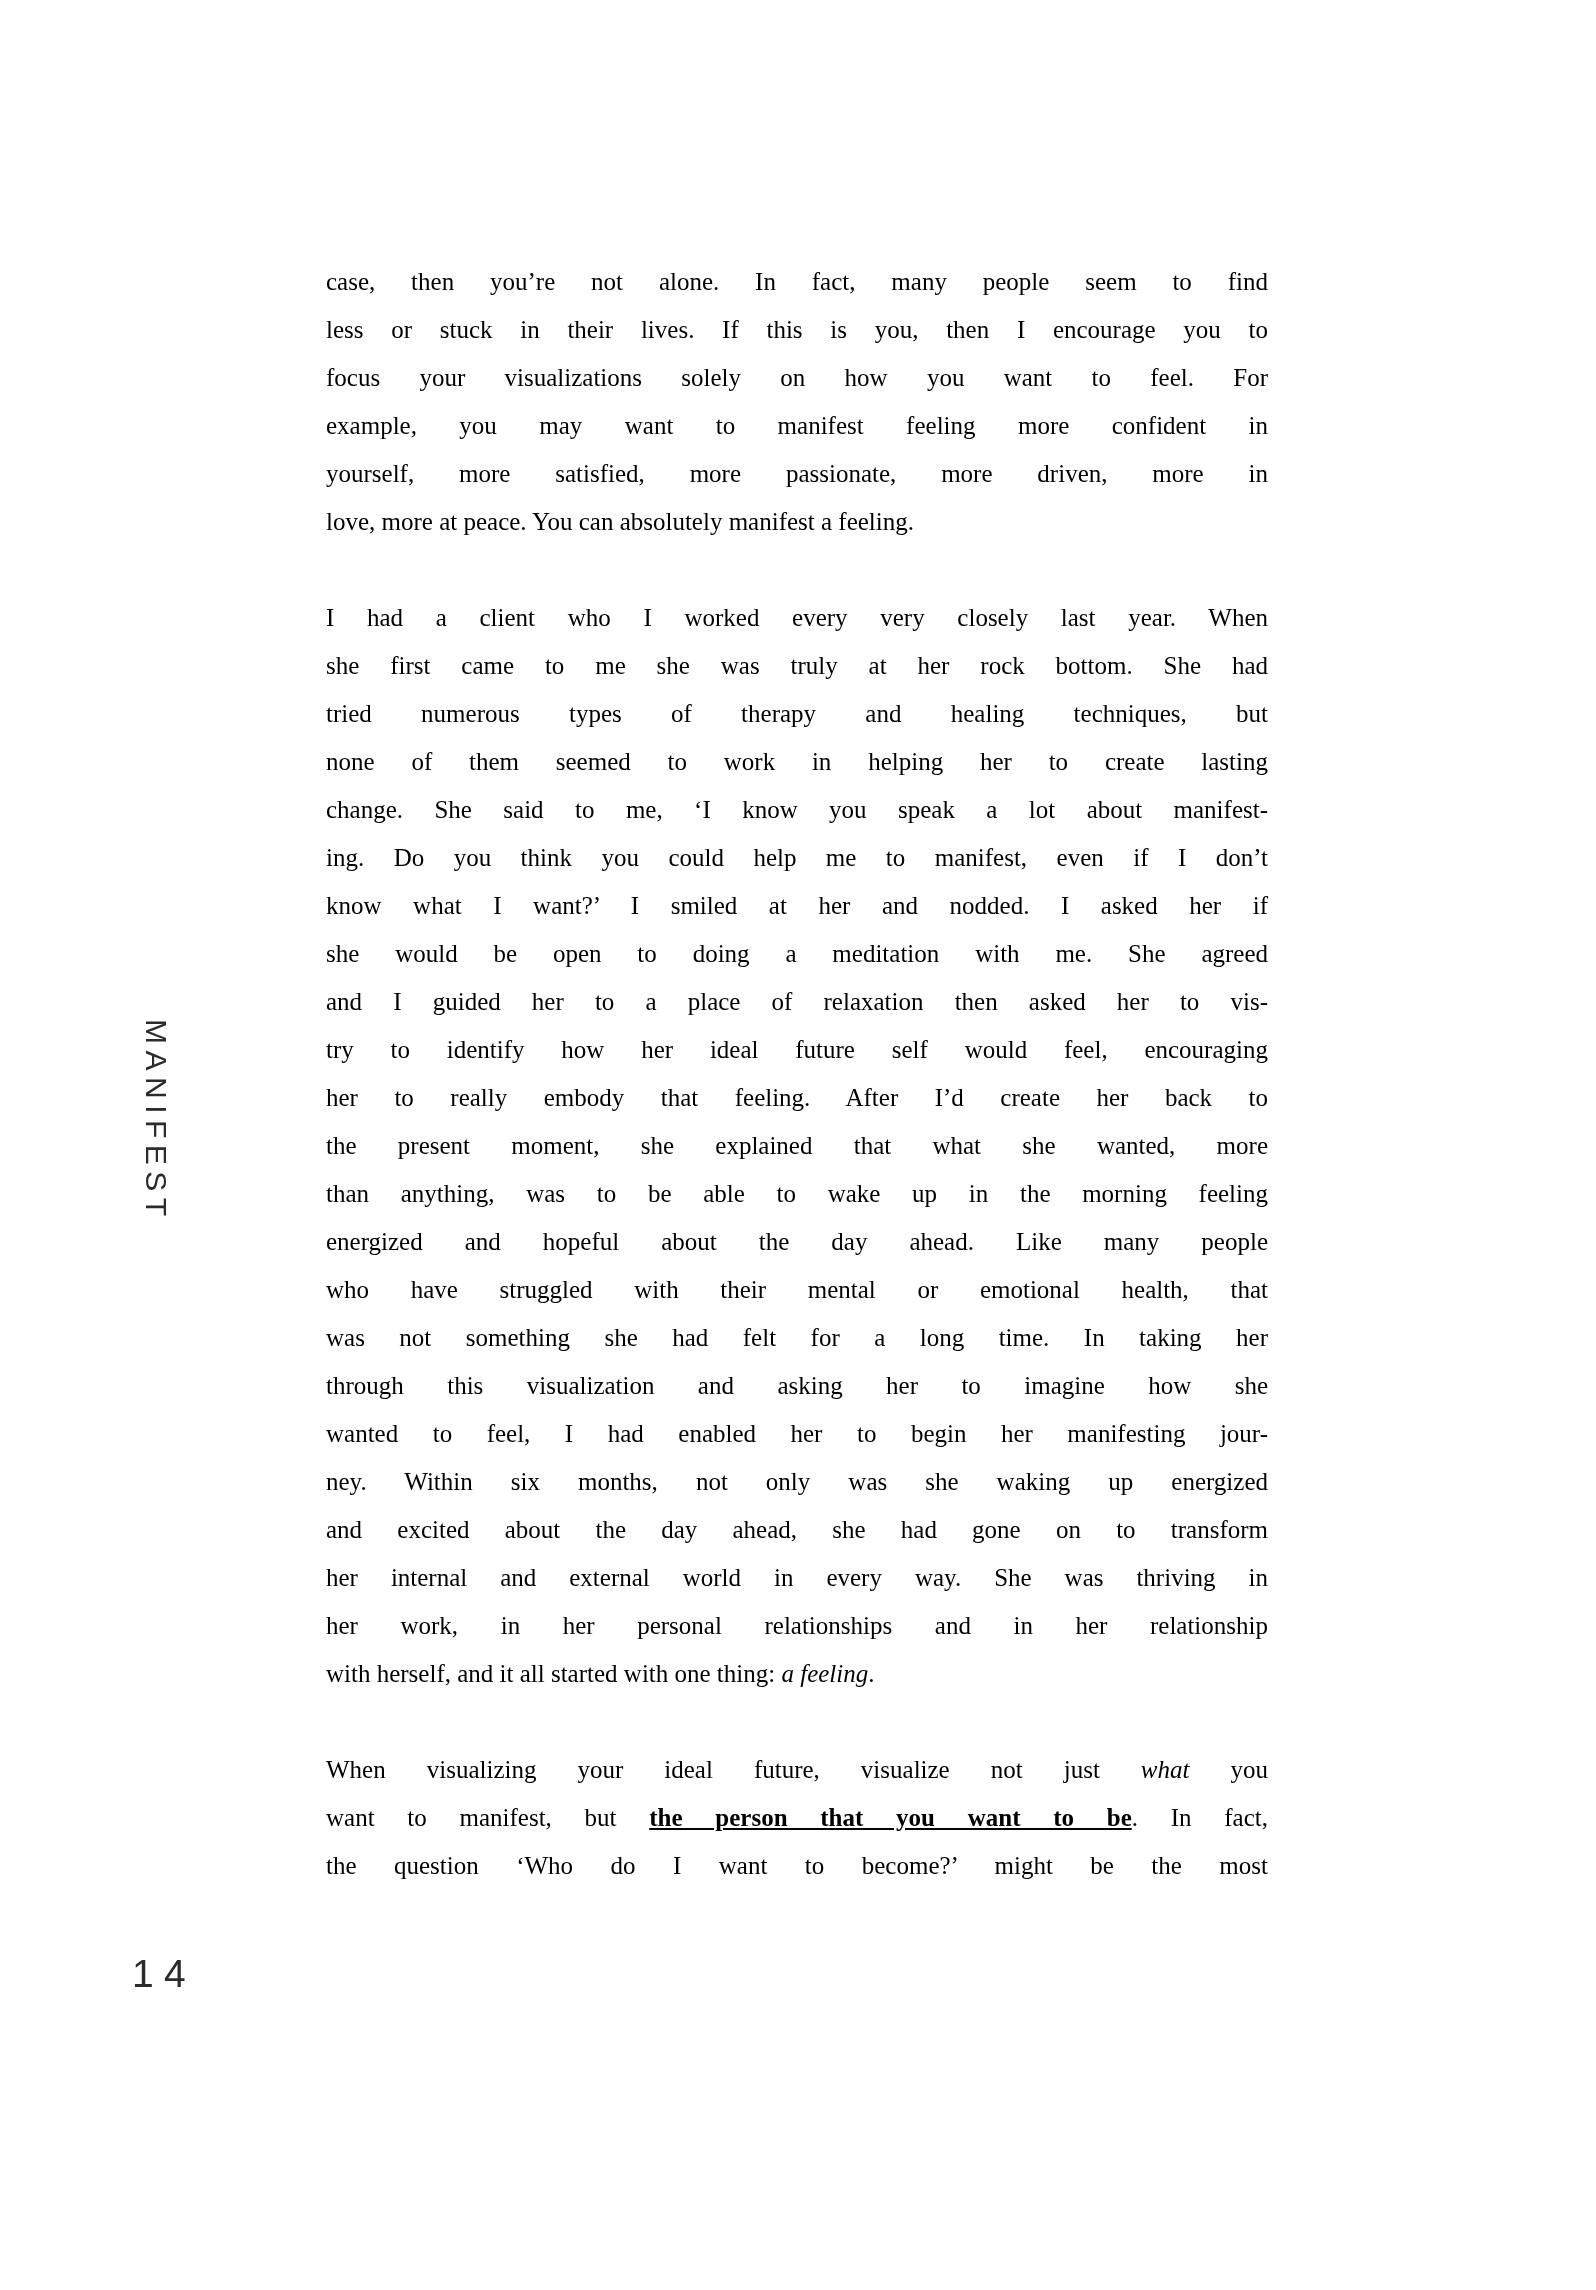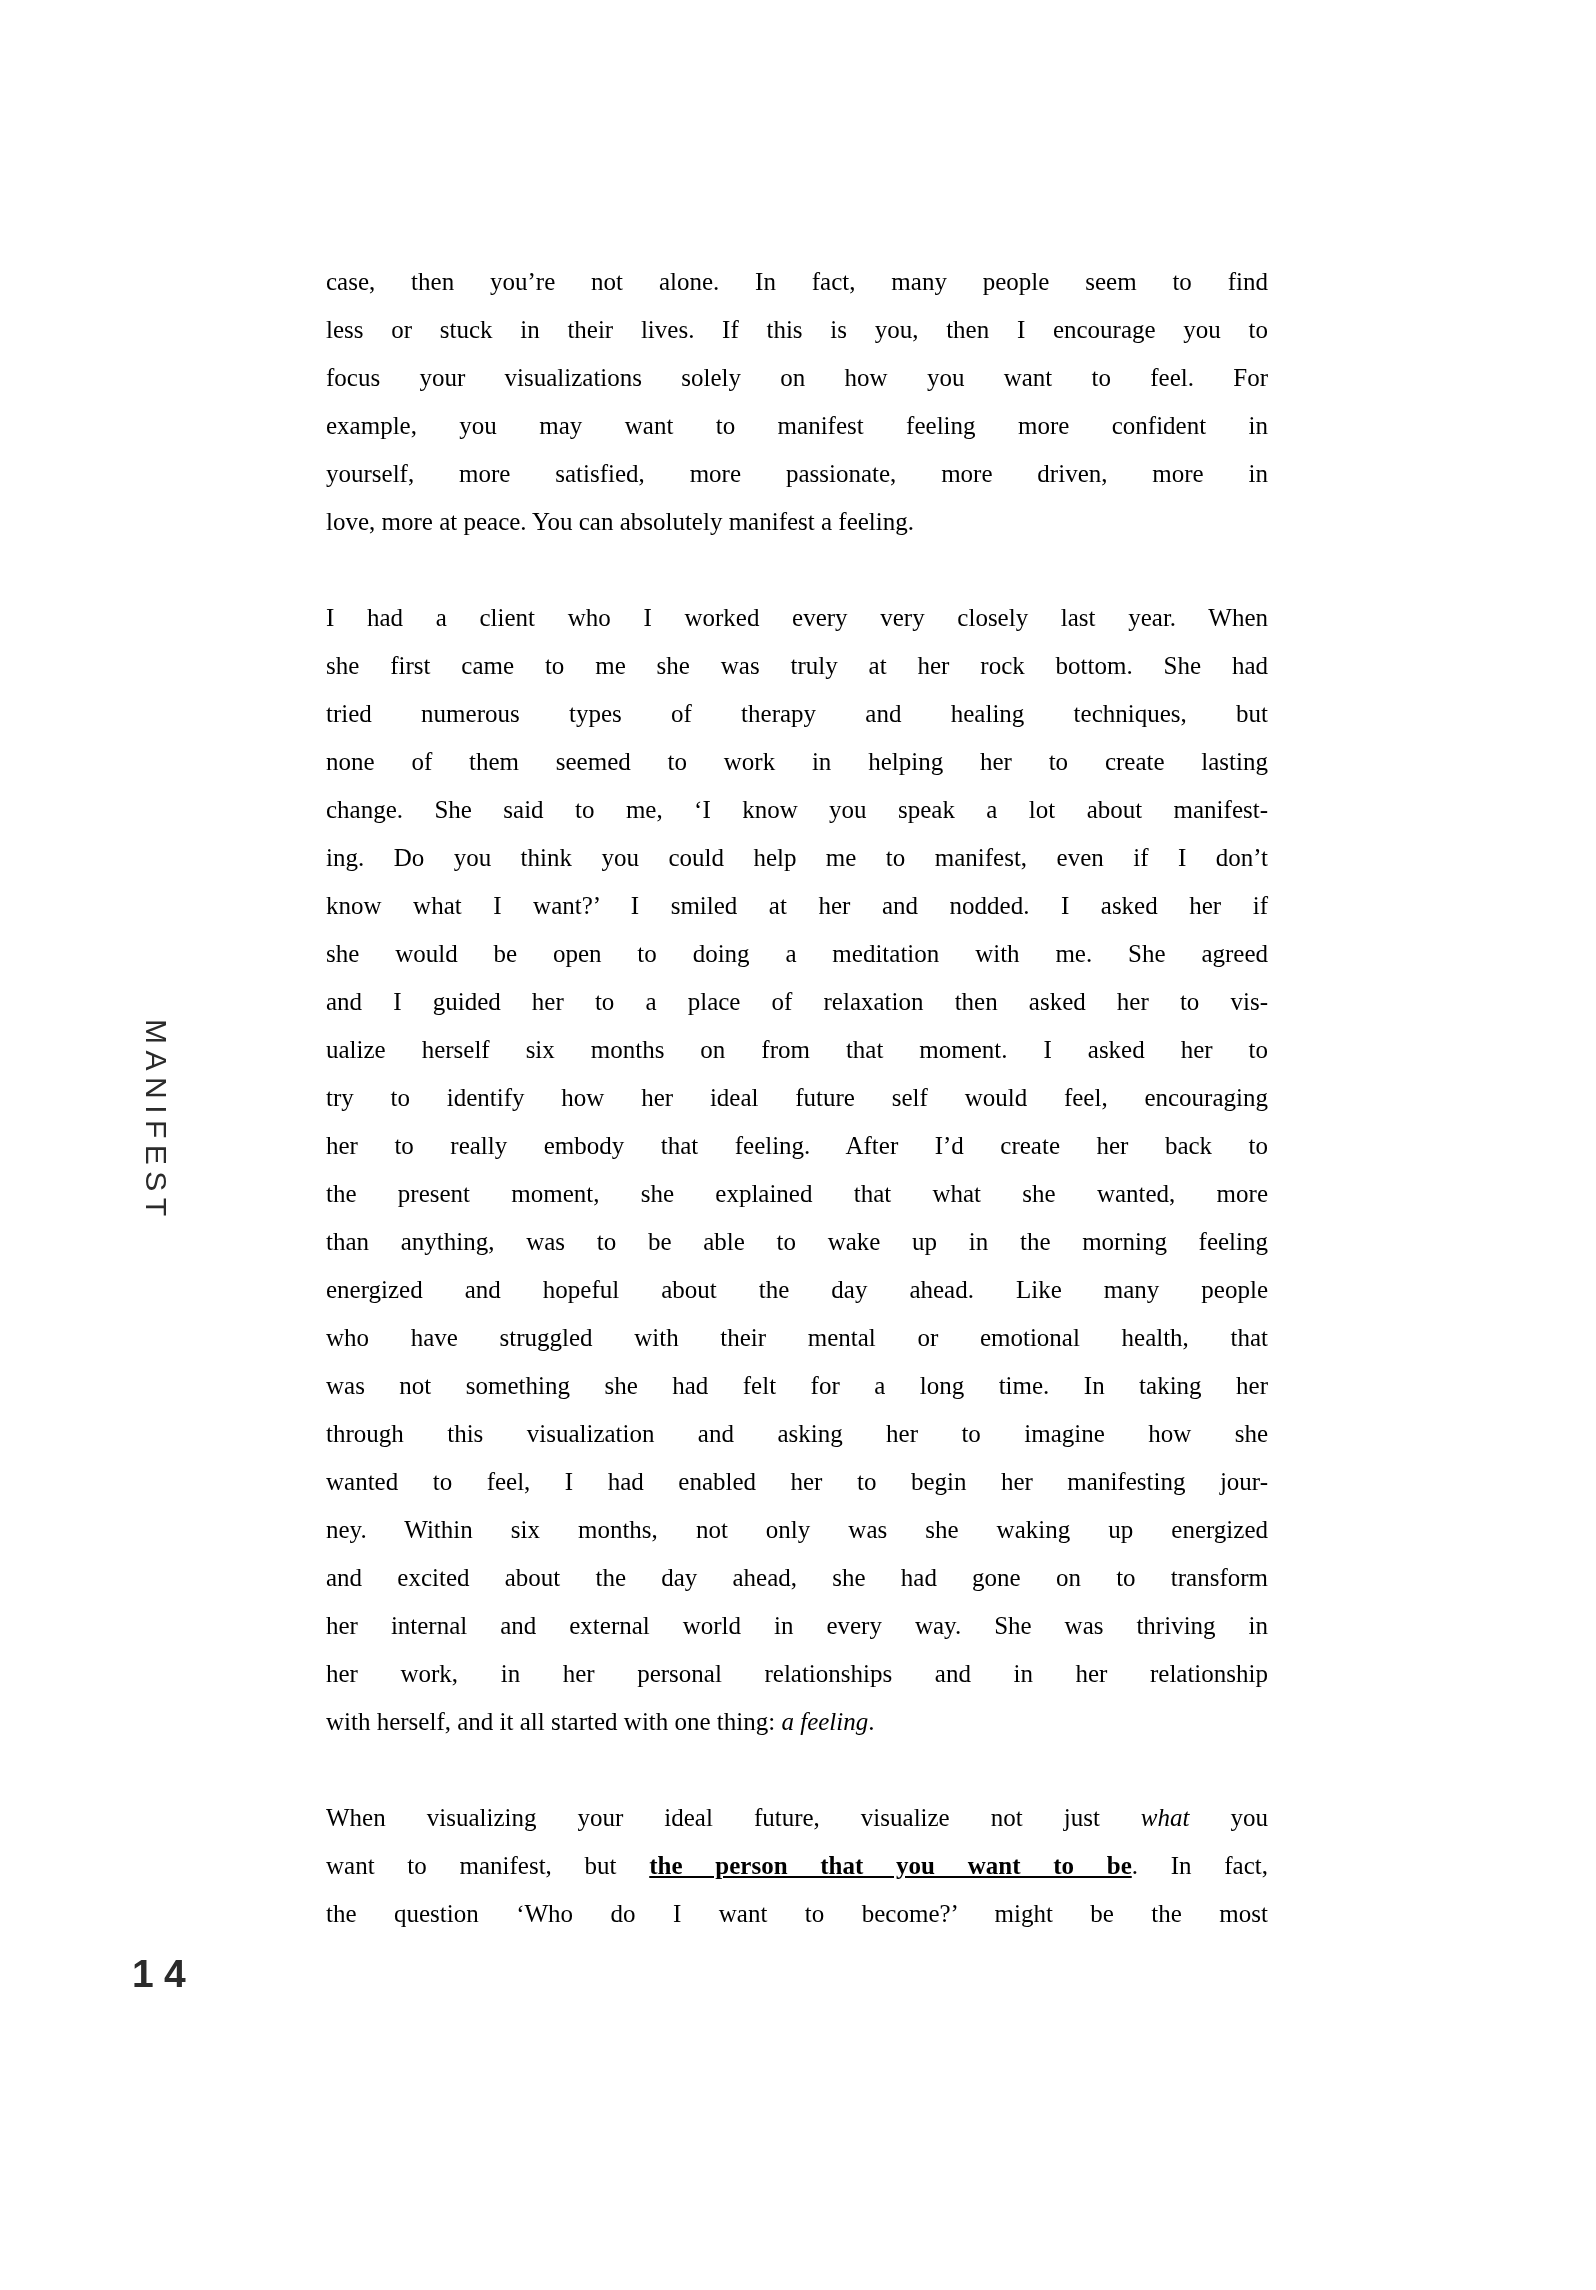--- a/index.html
+++ b/index.html
@@ -28,21 +28,21 @@
     letter-spacing: 6.5px;
     color: #2b2b2b;
     white-space: nowrap;
   }
   .page-number {
     position: absolute;
     left: 132px;
     top: 1954px;
     font-family: "Liberation Sans", sans-serif;
     font-size: 39px;
-    font-weight: 700;
+    font-weight: 400;
     letter-spacing: 10.3px;
     color: #2b2b2b;
     line-height: 1;
   }
   .body-text {
     position: absolute;
     left: 326px;
     top: 252px;
     width: 942px;
     font-size: 25px;
@@ -85,21 +85,20 @@
       <div class="paragraph">
         <div class="line"><span>I had a client who I worked every very closely last year. When</span></div>
         <div class="line"><span>she first came to me she was truly at her rock bottom. She had</span></div>
         <div class="line"><span>tried numerous types of therapy and healing techniques, but</span></div>
         <div class="line"><span>none of them seemed to work in helping her to create lasting</span></div>
         <div class="line"><span>change. She said to me, ‘I know you speak a lot about manifest-</span></div>
         <div class="line"><span>ing. Do you think you could help me to manifest, even if I don’t</span></div>
         <div class="line"><span>know what I want?’ I smiled at her and nodded. I asked her if</span></div>
         <div class="line"><span>she would be open to doing a meditation with me. She agreed</span></div>
         <div class="line"><span>and I guided her to a place of relaxation then asked her to vis-</span></div>
-        <div class="line"><span>ualize herself six months on from that moment. I asked her to</span></div>
         <div class="line"><span>try to identify how her ideal future self would feel, encouraging</span></div>
         <div class="line"><span>her to really embody that feeling. After I’d create her back to</span></div>
         <div class="line"><span>the present moment, she explained that what she wanted, more</span></div>
         <div class="line"><span>than anything, was to be able to wake up in the morning feeling</span></div>
         <div class="line"><span>energized and hopeful about the day ahead. Like many people</span></div>
         <div class="line"><span>who have struggled with their mental or emotional health, that</span></div>
         <div class="line"><span>was not something she had felt for a long time. In taking her</span></div>
         <div class="line"><span>through this visualization and asking her to imagine how she</span></div>
         <div class="line"><span>wanted to feel, I had enabled her to begin her manifesting jour-</span></div>
         <div class="line"><span>ney. Within six months, not only was she waking up energized</span></div>

